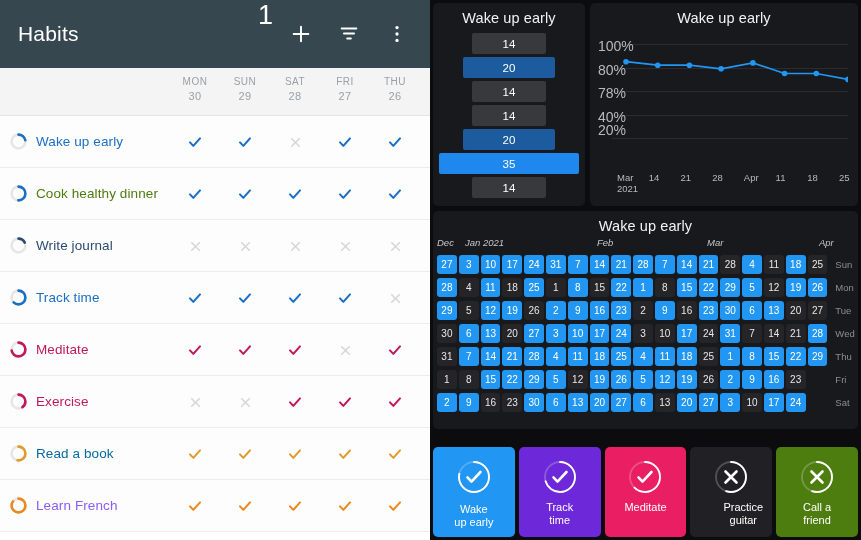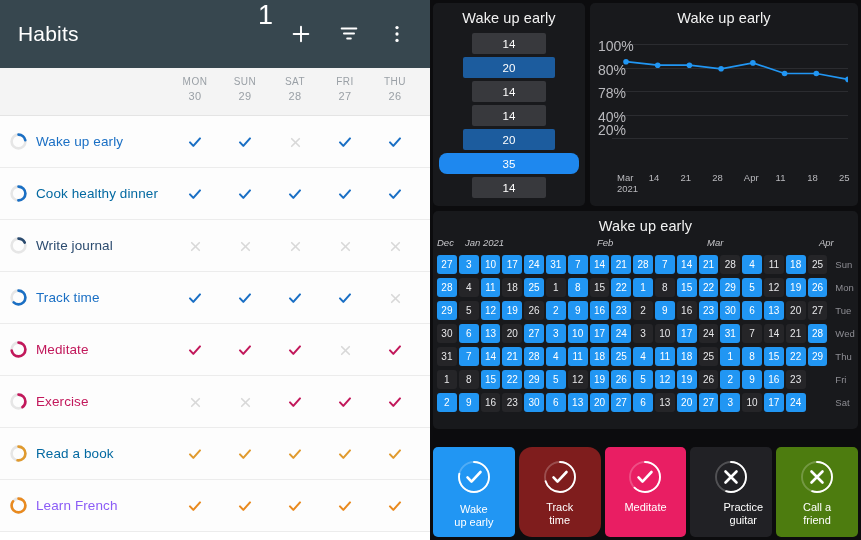--- a/index.html
+++ b/index.html
@@ -211,21 +211,21 @@
           <div class="mark"><svg width="16" height="16" viewBox="0 0 24 24">
               <path d="M4.5 12.6l5 5.2L19.5 6.6" stroke="#1a6fc4" stroke-width="3.1" fill="none" stroke-linecap="round" stroke-linejoin="round"></path>
             </svg></div>
         </div>
         <div class="hrow">
           <div class="namecell">
             <span class="ring"><svg width="17" height="17" viewBox="0 0 17 17">
                 <circle cx="8.5" cy="8.5" r="6.9" fill="none" stroke="#e6e6e6" stroke-width="2.6"></circle>
                 <circle cx="8.5" cy="8.5" r="6.9" fill="none" stroke="#1a6fc4" stroke-width="2.6" stroke-linecap="round" stroke-dasharray="21.676989309769574 21.676989309769574" transform="rotate(-90 8.5 8.5)"></circle>
               </svg></span>
-            <span class="hname" style="color: #0369a1;">Cook healthy dinner</span>
+            <span class="hname" style="color: #4d7c0f;">Cook healthy dinner</span>
           </div>
           <div class="mark"><svg width="16" height="16" viewBox="0 0 24 24">
               <path d="M4.5 12.6l5 5.2L19.5 6.6" stroke="#1a6fc4" stroke-width="3.1" fill="none" stroke-linecap="round" stroke-linejoin="round"></path>
             </svg></div>
           <div class="mark"><svg width="16" height="16" viewBox="0 0 24 24">
               <path d="M4.5 12.6l5 5.2L19.5 6.6" stroke="#1a6fc4" stroke-width="3.1" fill="none" stroke-linecap="round" stroke-linejoin="round"></path>
             </svg></div>
           <div class="mark"><svg width="16" height="16" viewBox="0 0 24 24">
               <path d="M4.5 12.6l5 5.2L19.5 6.6" stroke="#1a6fc4" stroke-width="3.1" fill="none" stroke-linecap="round" stroke-linejoin="round"></path>
             </svg></div>
@@ -397,21 +397,21 @@
           <div class="barrow">
             <div class="bar" style="width: 74.4px; background: rgb(56, 57, 61);">14</div>
           </div>
           <div class="barrow">
             <div class="bar" style="width: 74.4px; background: rgb(56, 57, 61);">14</div>
           </div>
           <div class="barrow">
             <div class="bar" style="width: 92.5714px; background: rgb(28, 92, 158);">20</div>
           </div>
           <div class="barrow">
-            <div class="bar" style="width: 156px; background: rgb(30, 136, 239); border-radius: 8px;">35</div>
+            <div class="bar" style="width: 156px; background: rgb(30, 136, 239);">35</div>
           </div>
           <div class="barrow">
             <div class="bar" style="width: 74.4px; background: rgb(56, 57, 61);">14</div>
           </div>
         </div>
     </div>
 
     <div class="card" id="linecard">
       <div class="card-title">Wake up early</div>
       <div class="linewrap" id="linewrap">
@@ -613,21 +613,21 @@
     <div class="botwrap" id="botwrap">
         <div class="botcard" style="background: rgb(33, 150, 243);">
           <div class="bicon"><svg width="36" height="36" viewBox="0 0 36 36">
               <circle cx="18" cy="18" r="15" fill="none" stroke="rgba(255,255,255,0.22)" stroke-width="1.9"></circle>
               <circle cx="18" cy="18" r="15" fill="none" stroke="#ffffff" stroke-width="1.9" stroke-linecap="round" stroke-dasharray="73.51326809400116 20.734511513692624" transform="rotate(-90 18 18)"></circle>
               <path d="M11.5 18.4l4 4.2 9-9.6" stroke="#fff" stroke-width="2.6" fill="none" stroke-linecap="round" stroke-linejoin="round"></path>
             </svg></div>
           <div class="botlabel" style="white-space: pre; margin-top: 8px;">Wake
 up early</div>
         </div>
-        <div class="botcard" style="background: #7f1d1d; border-radius: 13px;">
+        <div class="botcard" style="background: #6d28d9;">
           <div class="bicon"><svg width="36" height="36" viewBox="0 0 36 36">
               <circle cx="18" cy="18" r="15" fill="none" stroke="rgba(255,255,255,0.22)" stroke-width="1.9"></circle>
               <circle cx="18" cy="18" r="15" fill="none" stroke="#ffffff" stroke-width="1.9" stroke-linecap="round" stroke-dasharray="65.97344572538564 28.27433388230814" transform="rotate(-90 18 18)"></circle>
               <path d="M11.5 18.4l4 4.2 9-9.6" stroke="#fff" stroke-width="2.6" fill="none" stroke-linecap="round" stroke-linejoin="round"></path>
             </svg></div>
           <div class="botlabel" style="white-space: pre;">Track
 time</div>
         </div>
         <div class="botcard" style="background: rgb(233, 30, 99);">
           <div class="bicon"><svg width="36" height="36" viewBox="0 0 36 36">

